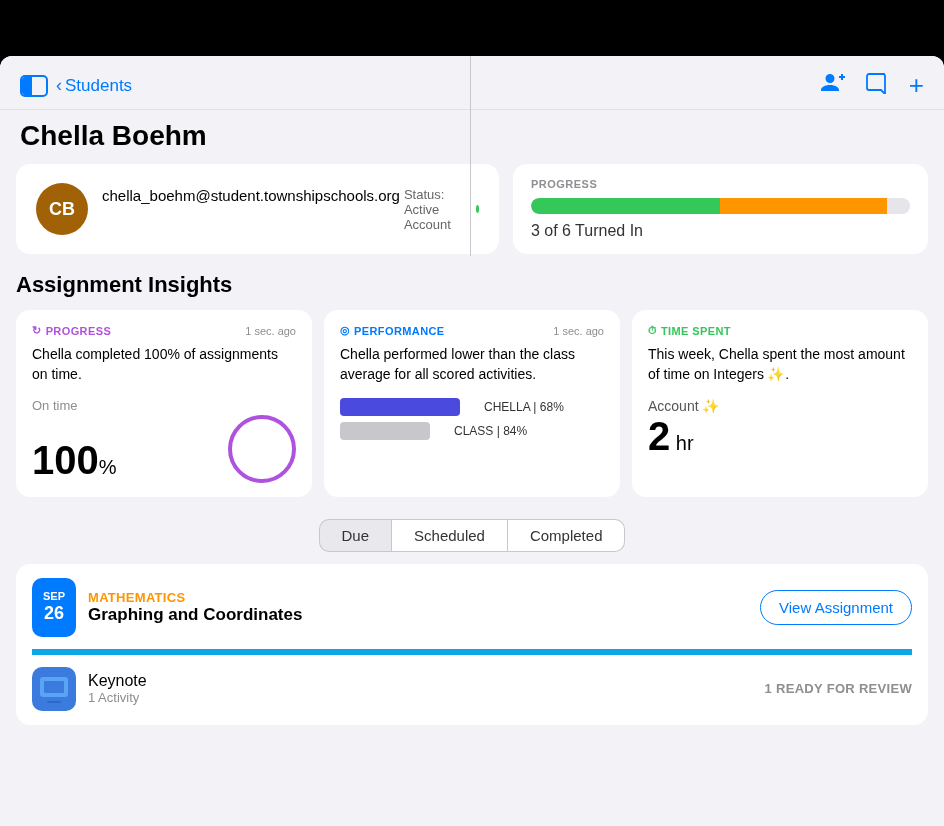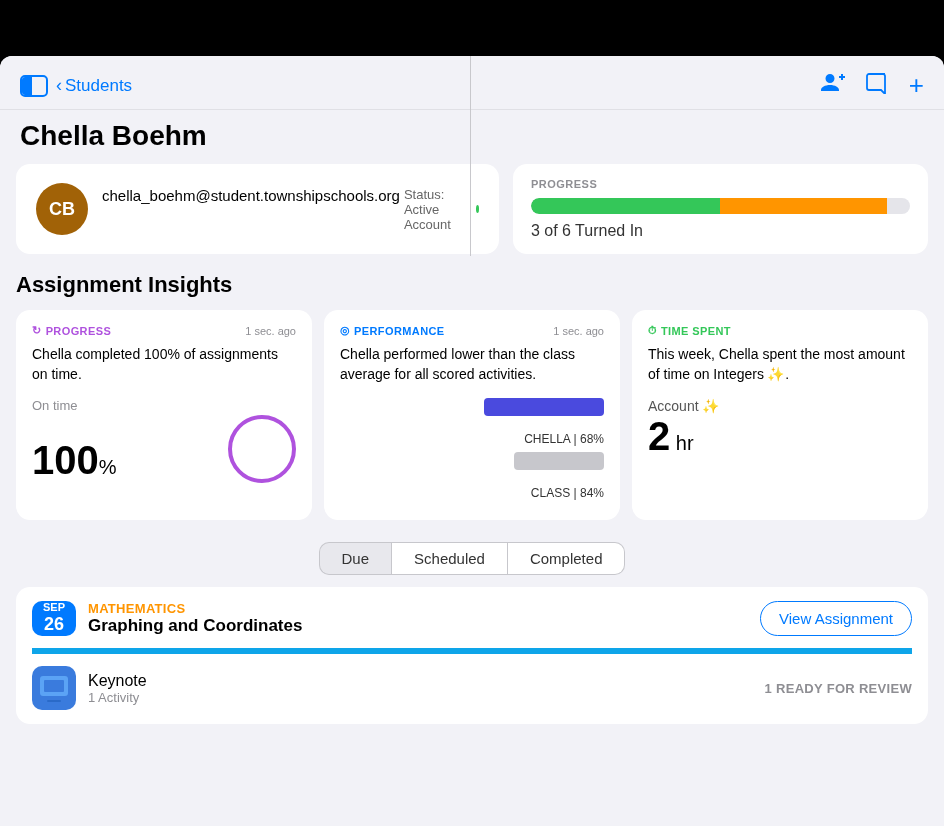--- a/index.html
+++ b/index.html
@@ -233,24 +233,23 @@
       height: 68px;
       border-radius: 50%;
       border: 4px solid #AF52DE;
       background: transparent;
     }
     .perf-bars {
       margin-top: 8px;
     }
     .perf-bar-row {
       display: flex;
-      align-items: flex-end;
-      gap: 16px;
+      align-items: center;
+      gap: 24px;
       margin-bottom: 6px;
-      flex-direction: column;
     }
     .perf-bar {
       height: 18px;
       border-radius: 4px;
     }
     .perf-bar-blue {
       background: #4A4ADE;
       width: 120px;
     }
     .perf-bar-gray {
@@ -311,21 +310,21 @@
     .assignment-header {
       display: flex;
       align-items: center;
       justify-content: space-between;
       margin-bottom: 12px;
     }
     .assignment-date-badge {
       background: #007AFF;
       color: #fff;
       border-radius: 10px;
-      padding: 0 10px;
+      padding: 12px 10px;
       text-align: center;
       font-size: 12px;
       font-weight: 700;
       min-width: 44px;
       line-height: 1.2;
     }
     .assignment-date-month {
       font-size: 11px;
       text-transform: uppercase;
     }

